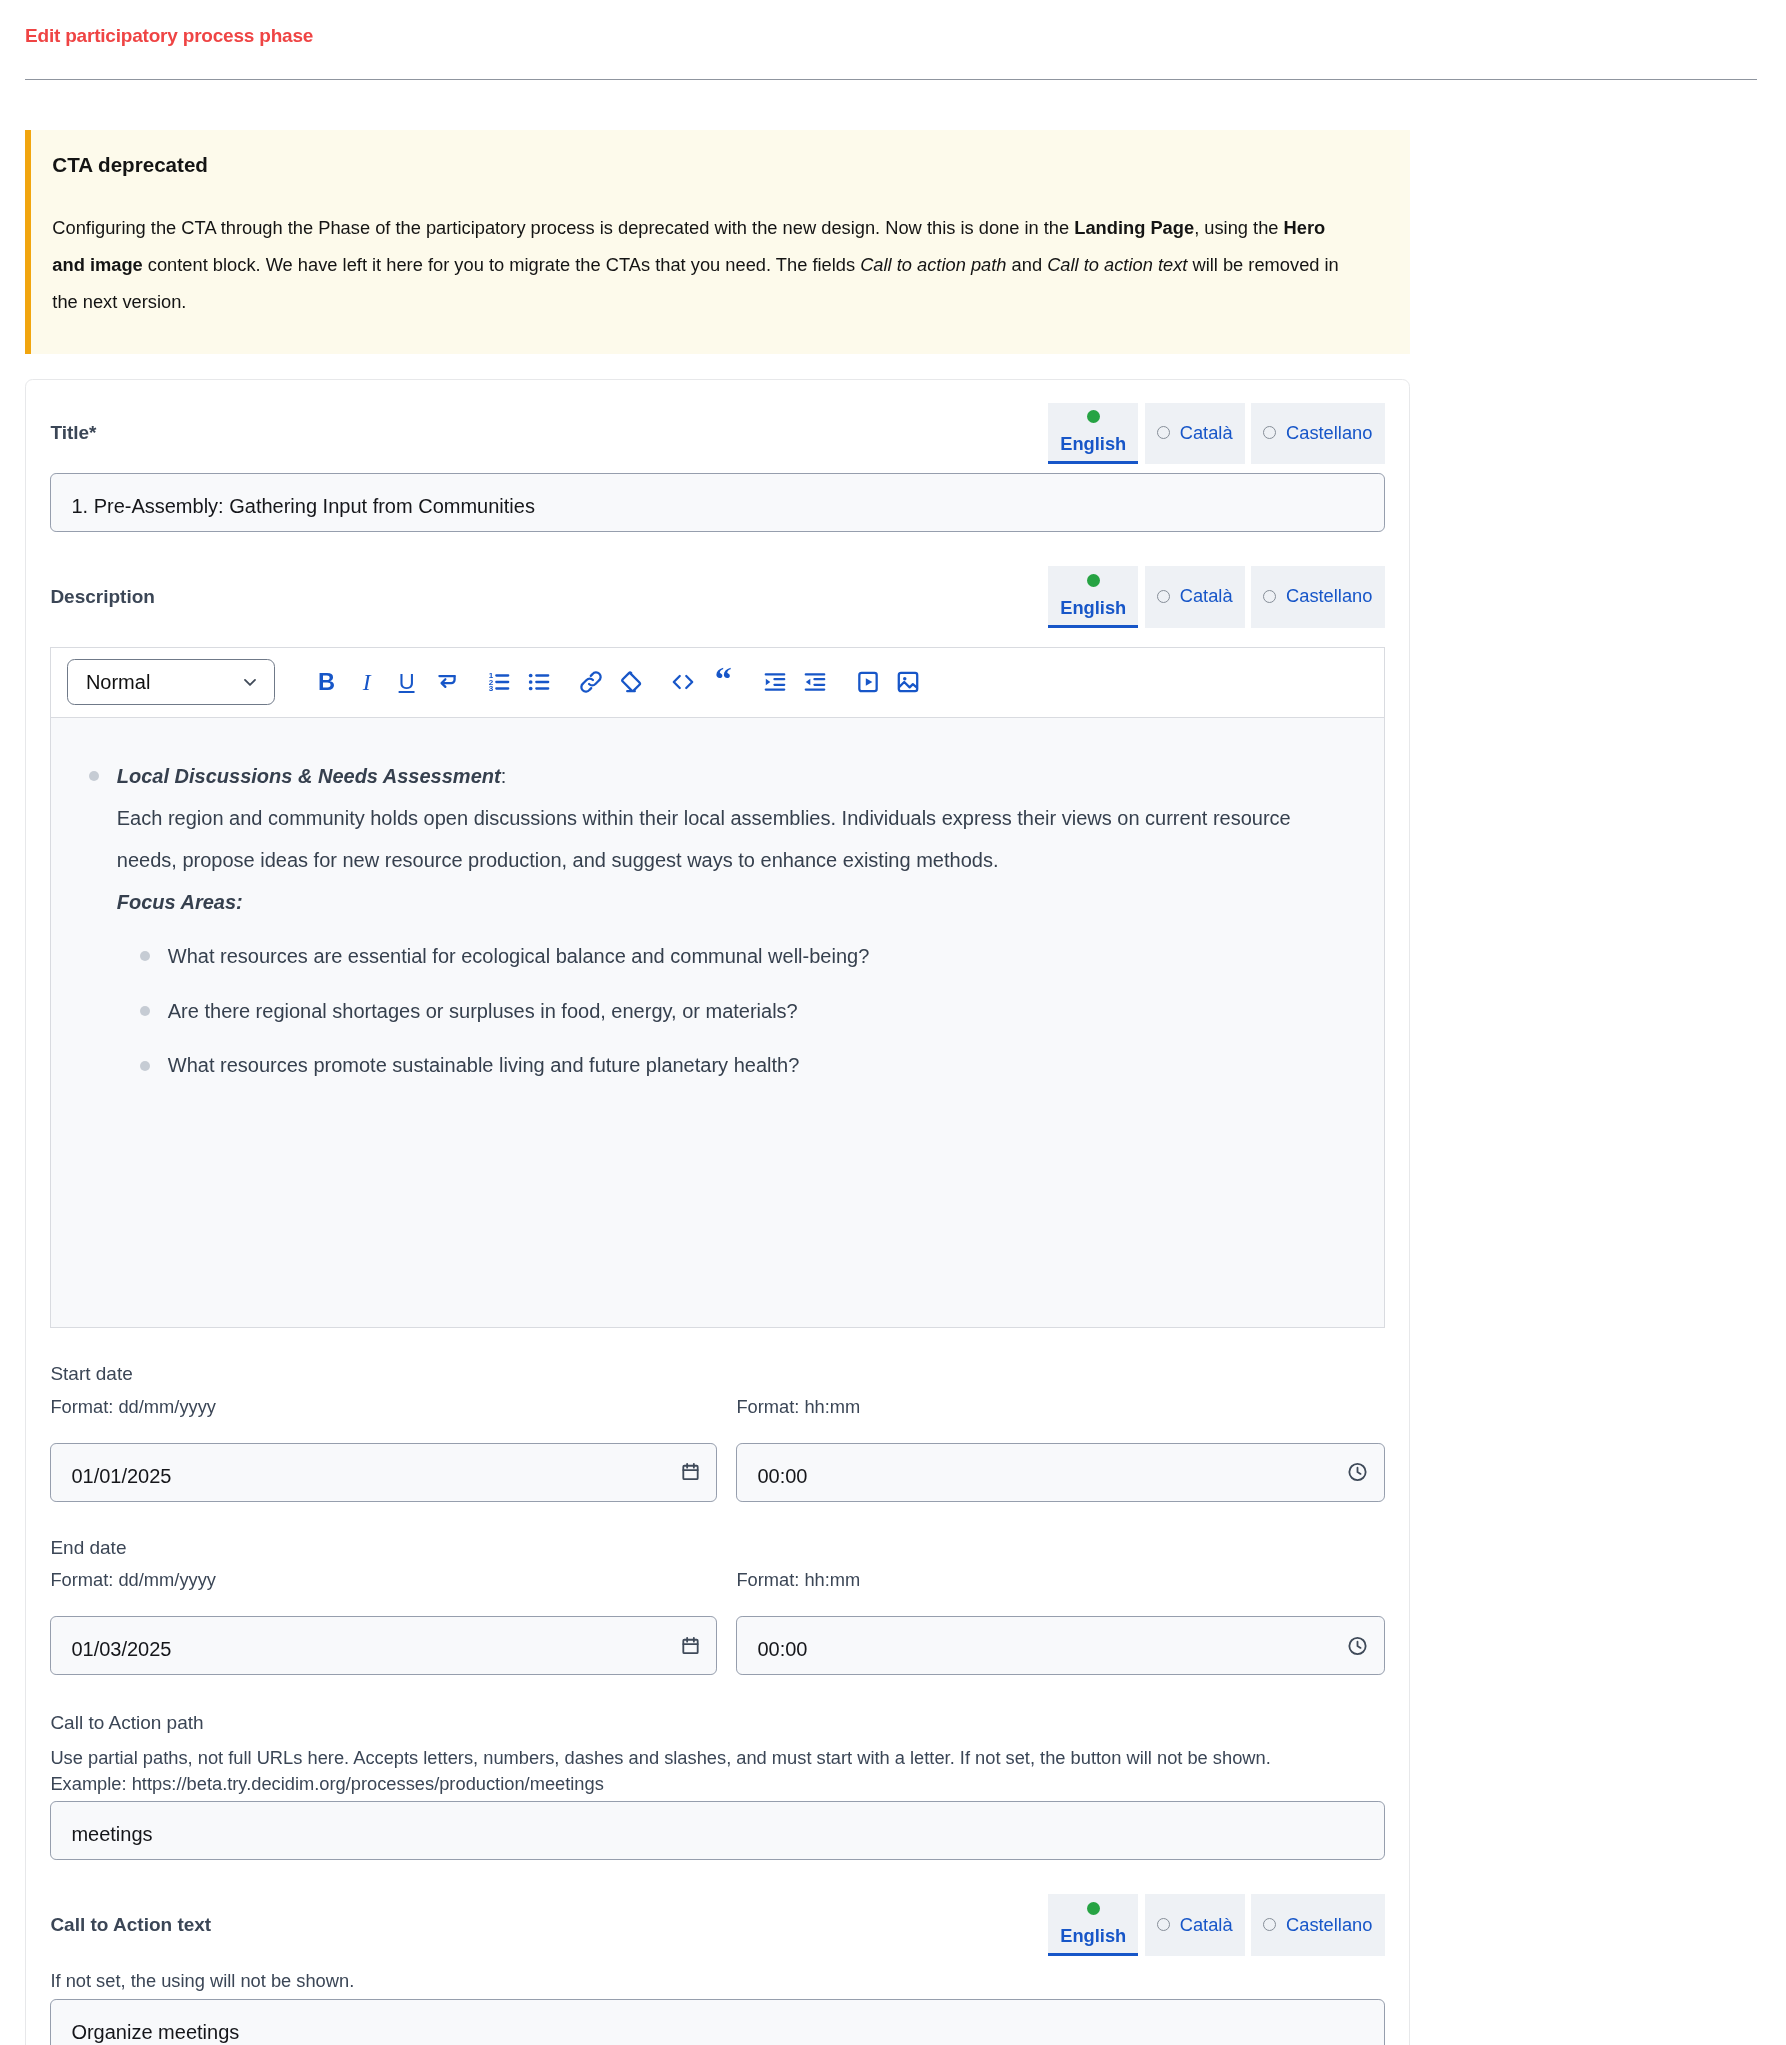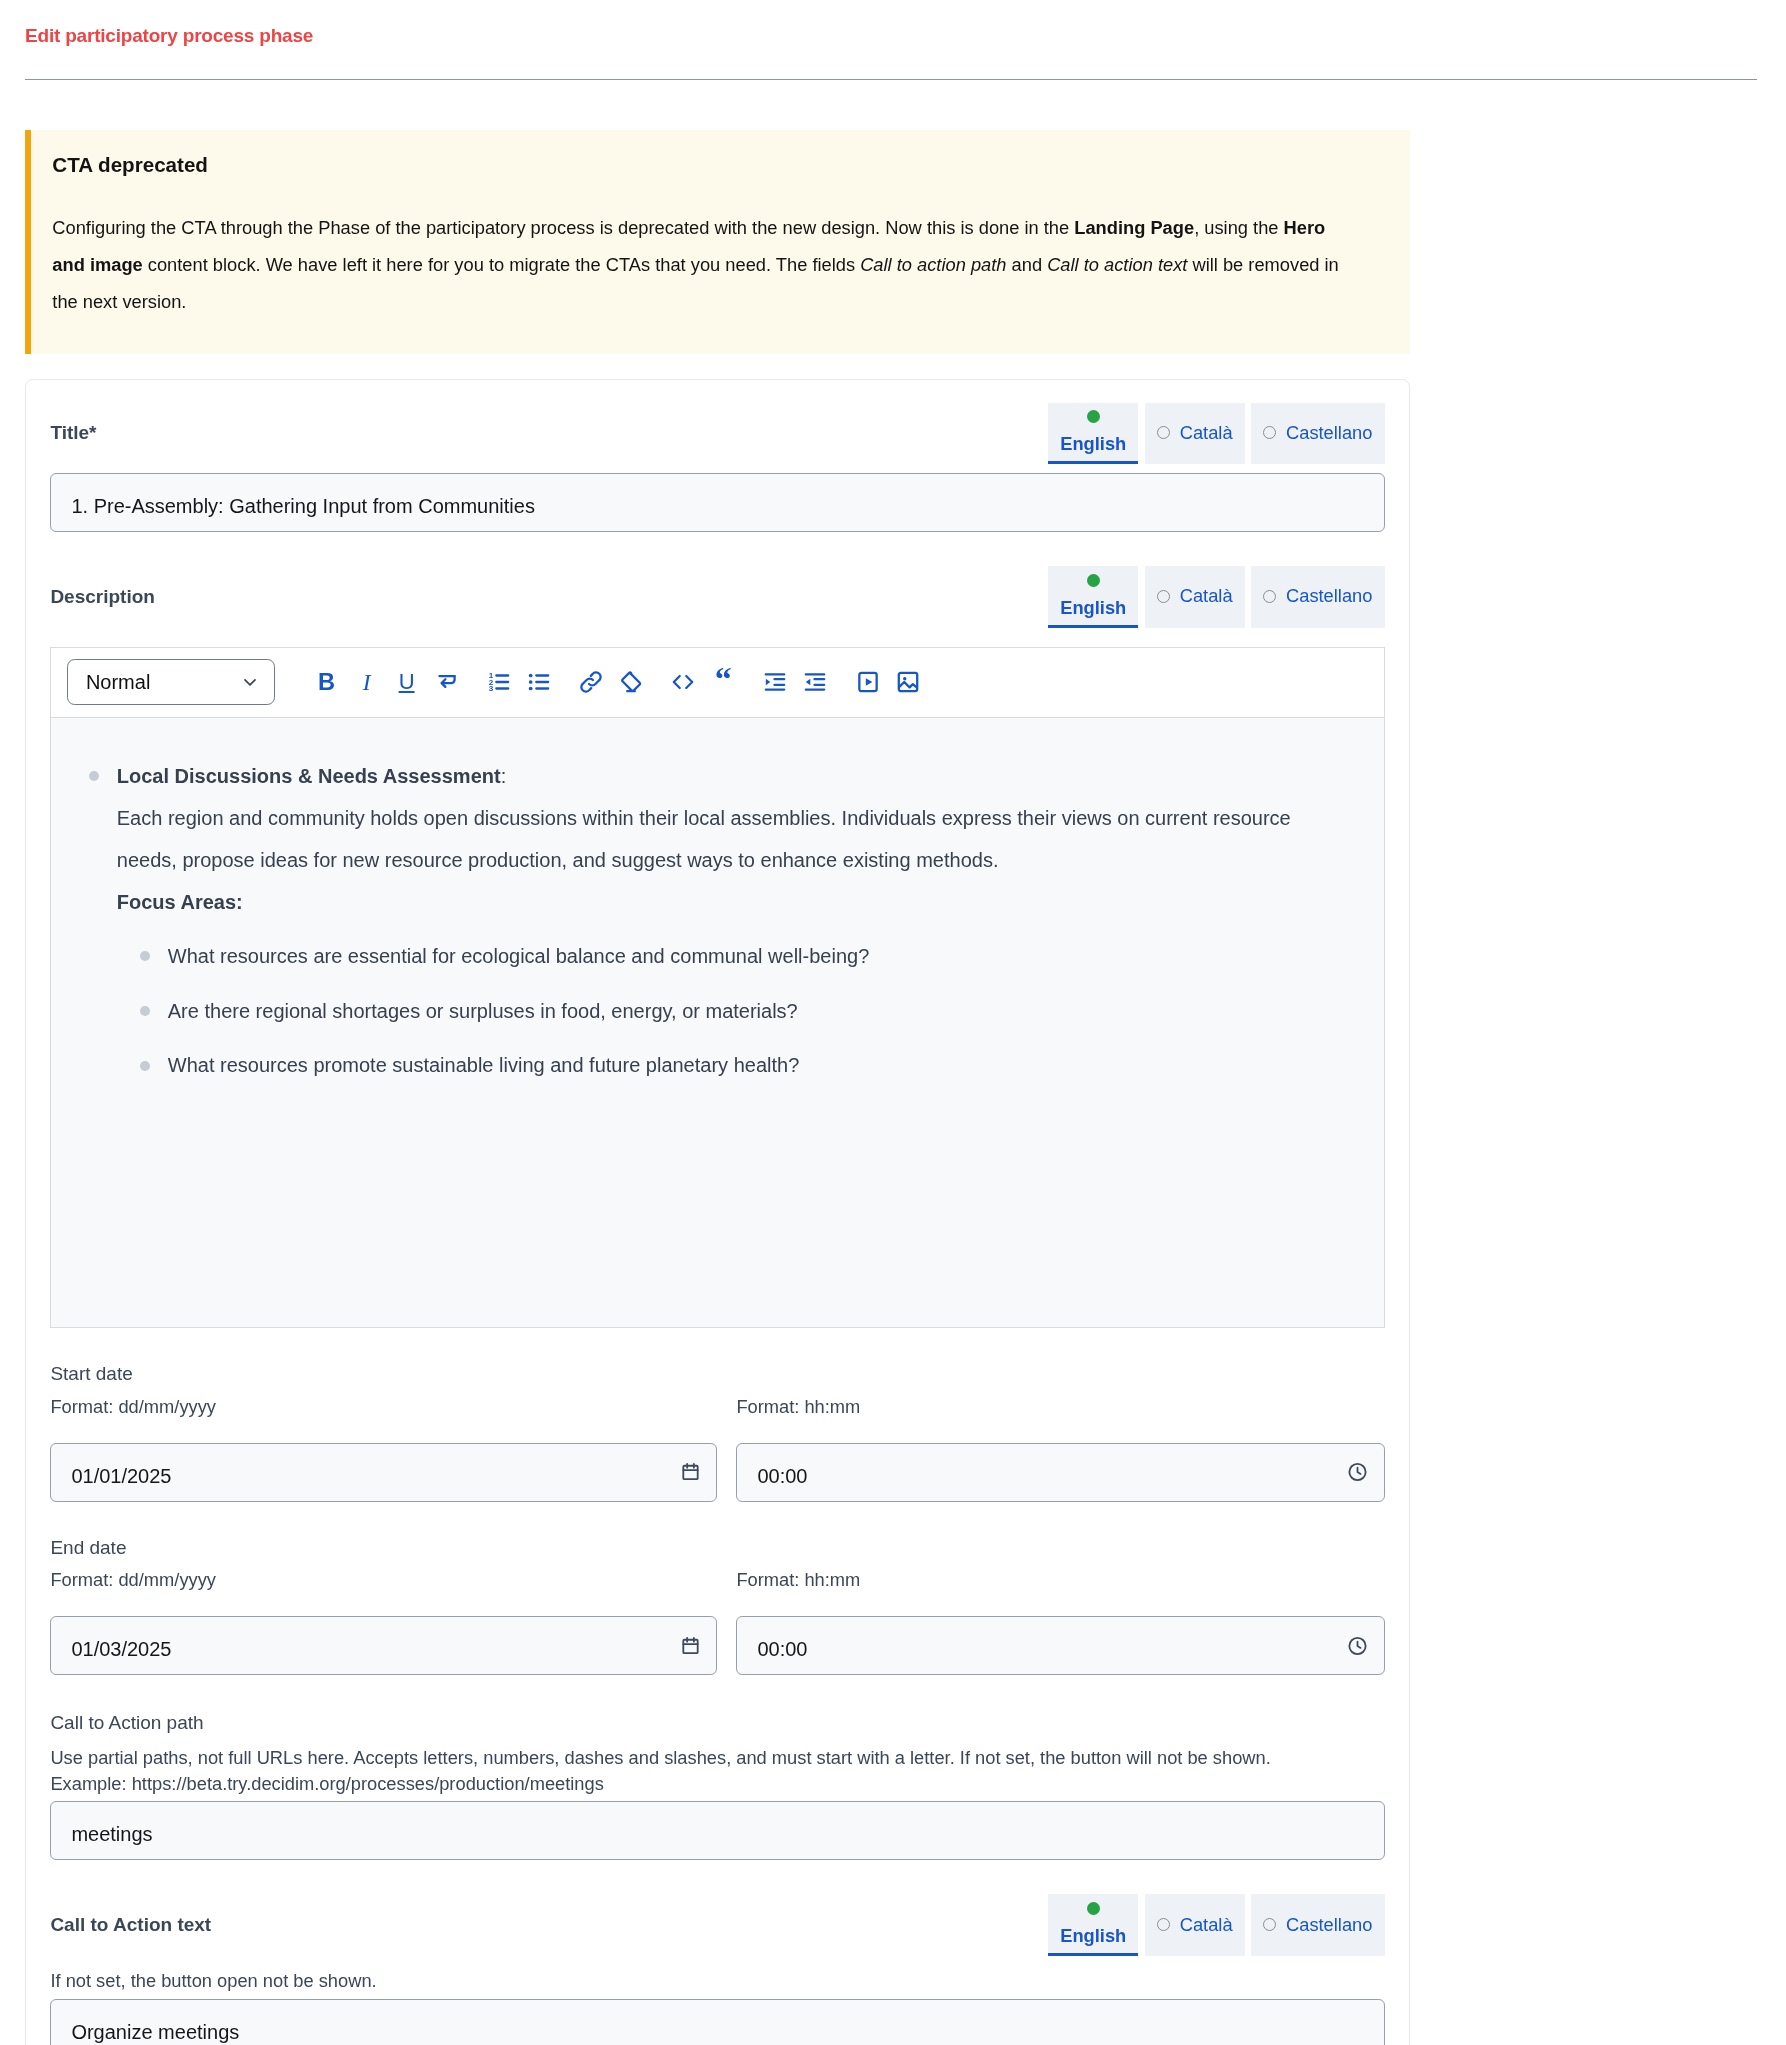--- a/index.html
+++ b/index.html
@@ -88,21 +88,21 @@
     background:#f8f9fb; border-top:1.5px solid #d9dbe0;
     min-height:610px; padding:37px 53px 30.5px 38px;
     color:#36404e; font-size:20px;
   }
   ul.editor-list { margin:0; padding:0; list-style:none; }
   .editor-list > li { position:relative; padding-left:27.4px; line-height:42px; }
   .editor-list > li::before {
     content:''; position:absolute; left:0; top:16px;
     width:10px; height:10px; border-radius:50%; background:#c6ccd4;
   }
-  .editor-b { font-weight:700; }
+  .editor-b { font-weight:700;font-style:italic; }
   ul.editor-sublist { list-style:none; margin:20px 0 0; padding:0 0 0 23px; }
   .editor-sublist > li { position:relative; padding-left:28px; line-height:27.4px; margin-bottom:27.4px; }
   .editor-sublist > li::before {
     content:''; position:absolute; left:0; top:8.4px;
     width:10px; height:10px; border-radius:50%; background:#c6ccd4;
   }
   
   .section-label { margin-top:35px; font-size:19px; font-weight:400; color:#3b4656; }
   .two-col { display:flex; gap:19px; }
   .col-l { width:667px; flex:0 0 auto; }
@@ -359,19 +359,19 @@
       <button class="lang-tab">
         <span class="radio"></span>
         <span>Català</span>
       </button>
       <button class="lang-tab">
         <span class="radio"></span>
         <span>Castellano</span>
       </button>
     </div>
   </div>
-  <div class="help mt16">If not set, the button open not be shown.</div>
+  <div class="help mt16">If not set, the using will not be shown.</div>
   <div class="input-wrap mt6">
     <input class="ctl" type="text" value="Organize meetings" style="">
   </div>
 
 </div>
 
 
 </body></html>

